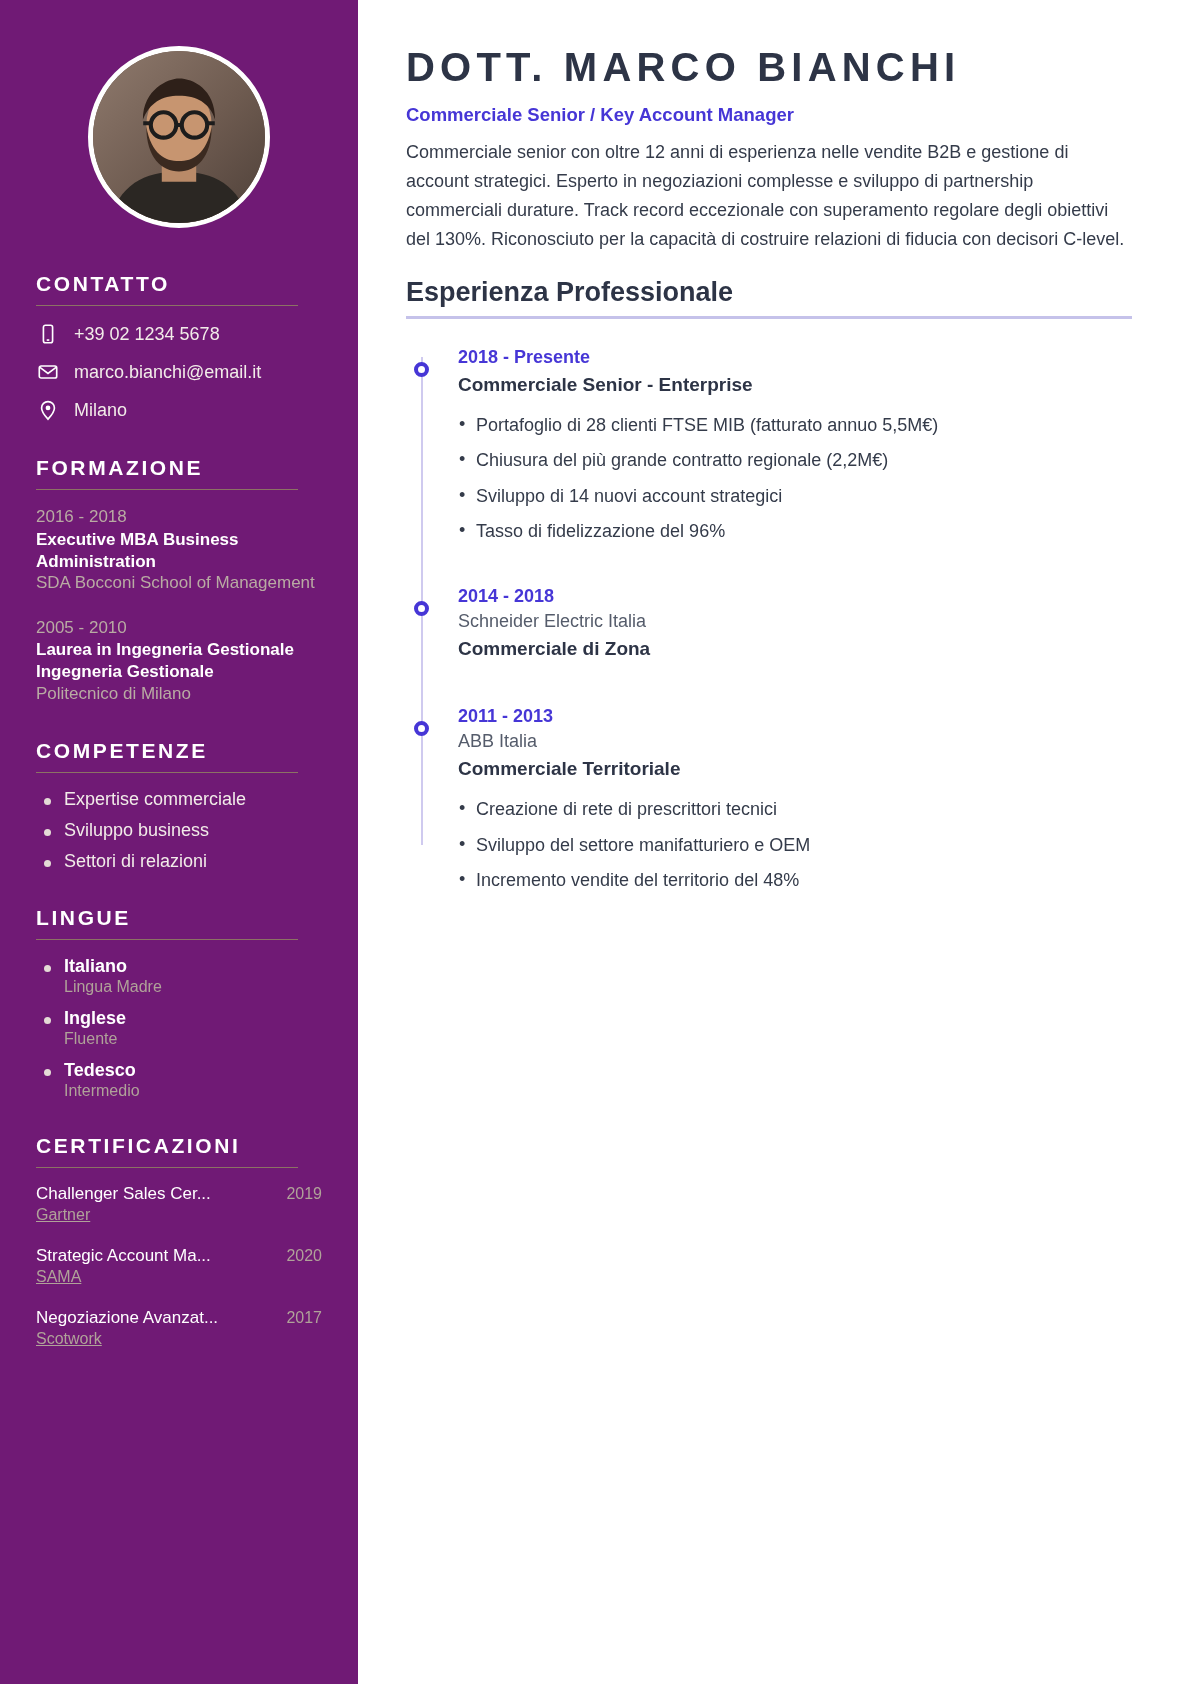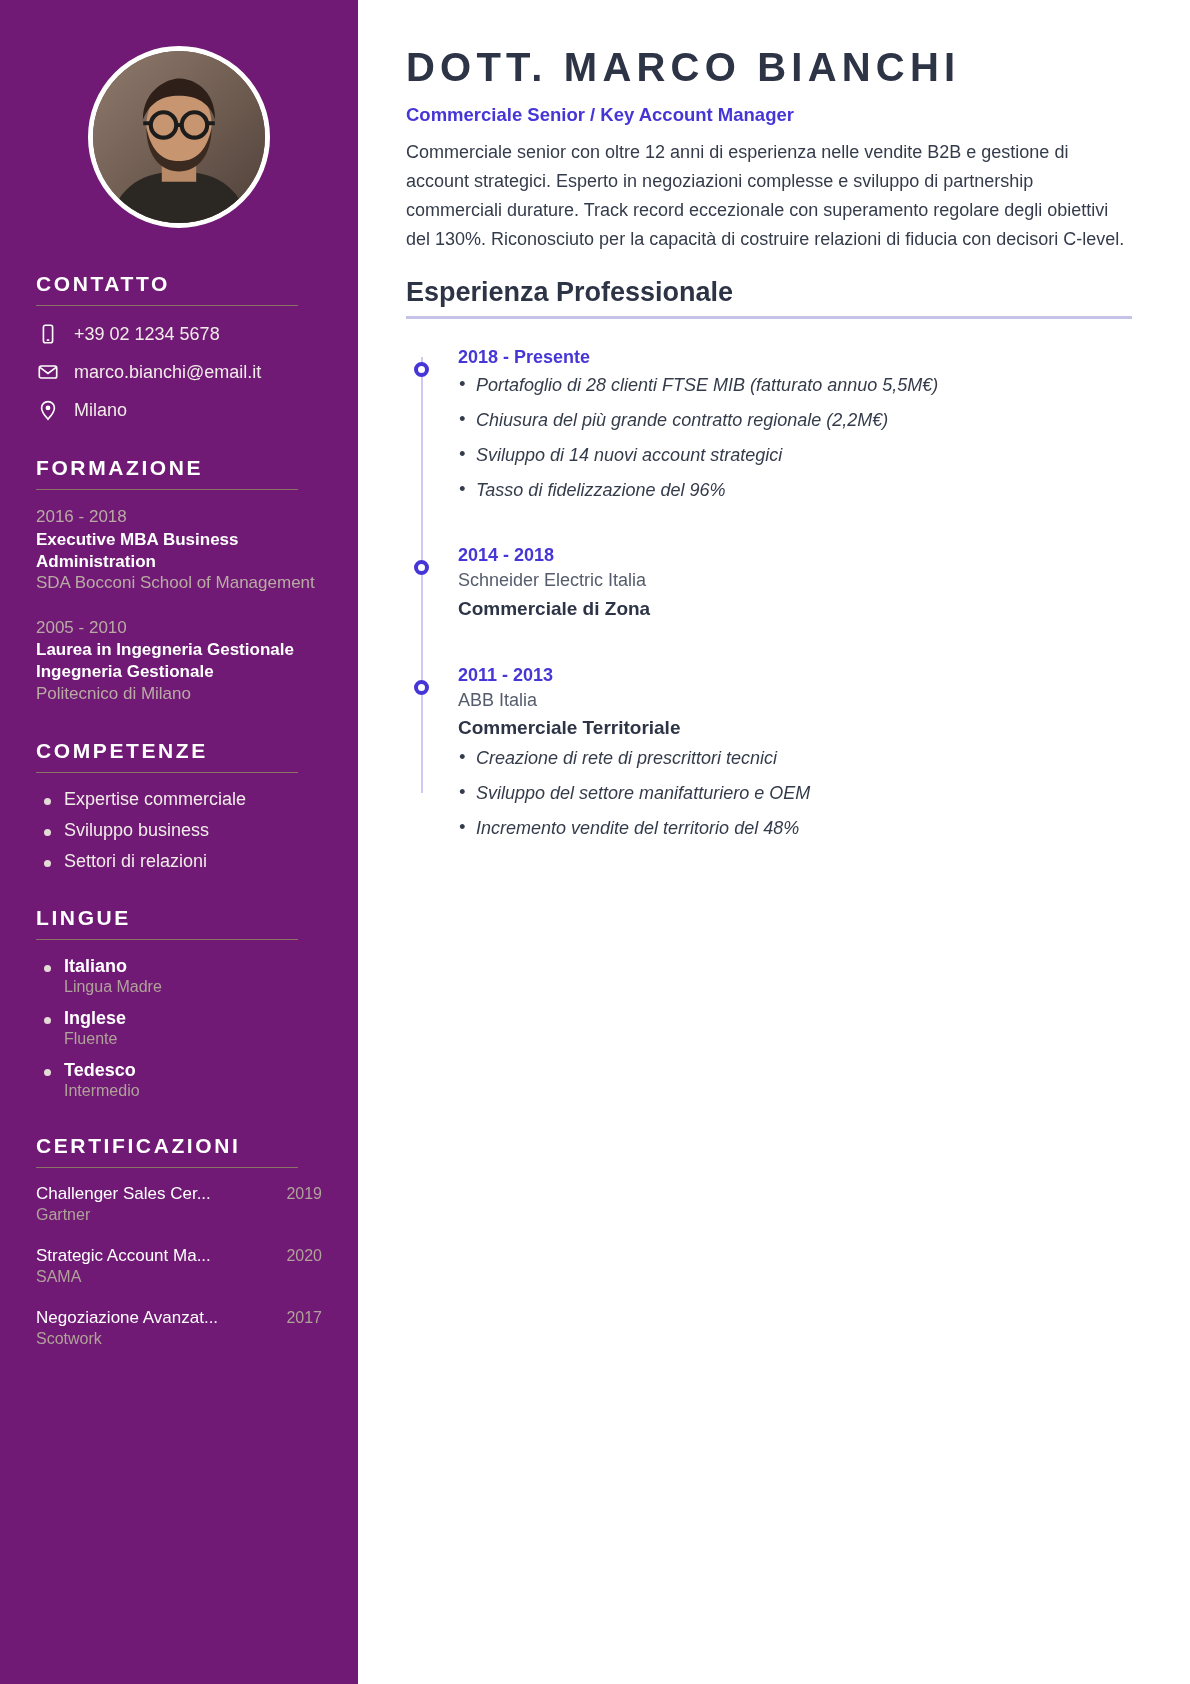--- a/index.html
+++ b/index.html
@@ -120,21 +120,21 @@
 
   
   .cert-item { margin-bottom: 22px; }
   .cert-top { display: flex; align-items: baseline; justify-content: space-between; gap: 10px; }
   .cert-name {
     font-size: 17px; font-weight: normal; color: #ffffff;
     white-space: nowrap; overflow: hidden; text-overflow: ellipsis;
     max-width: 212px;
   }
   .cert-year { font-size: 16px; color: #b0a299; flex: 0 0 auto; }
-  .cert-org { font-size: 16px; color: #b0a299; margin-top: 2px; }
+  .cert-org { font-size: 16px; color: #b0a299; margin-top: 2px; text-decoration: underline; }
 
   
   .main {
     flex: 1;
     padding: 44px 58px 40px 48px;
     color: #2f3542;
   }
   .name {
     font-size: 40px;
     font-weight: bold;
@@ -185,21 +185,21 @@
     top: 17px;
     width: 15px; height: 15px;
     border-radius: 50%;
     border: 4px solid #4636d6;
     background: #ffffff;
     box-sizing: border-box;
   }
   .job-years { font-size: 18px; font-weight: bold; color: #4636d6; line-height: 1.4; }
   .job-company { font-size: 18px; color: #555c6b; line-height: 1.4; }
   .job-role { font-size: 19px; font-weight: bold; color: #2d3446; line-height: 1.5; margin-top: 1px; }
-  ul.bul { list-style: none; margin-top: 2px; font-style: italic; }
+  ul.bul { list-style: none; margin-top: 13px; }
   ul.bul li {
     position: relative;
     padding-left: 18px;
     font-size: 18px;
     color: #343b4a;
     line-height: 1.45;
     margin-bottom: 9px;
   }
   ul.bul li::before {
     content: "\2022";
@@ -368,20 +368,21 @@
 
     <h2 class="sec-title">Esperienza Professionale</h2>
     <div class="sec-rule"></div>
 
     <div class="timeline">
       <div class="tl-line"></div>
 
       <div class="job">
         <span class="dot"></span>
         <div class="job-years">2018 - Presente</div>
+        <div class="job-role">Commerciale Senior - Enterprise</div>
         <ul class="bul">
           <li>Portafoglio di 28 clienti FTSE MIB (fatturato annuo 5,5M€)</li>
           <li>Chiusura del più grande contratto regionale (2,2M€)</li>
           <li>Sviluppo di 14 nuovi account strategici</li>
           <li>Tasso di fidelizzazione del 96%</li>
         </ul>
       </div>
 
       <div class="job">
         <span class="dot"></span>

